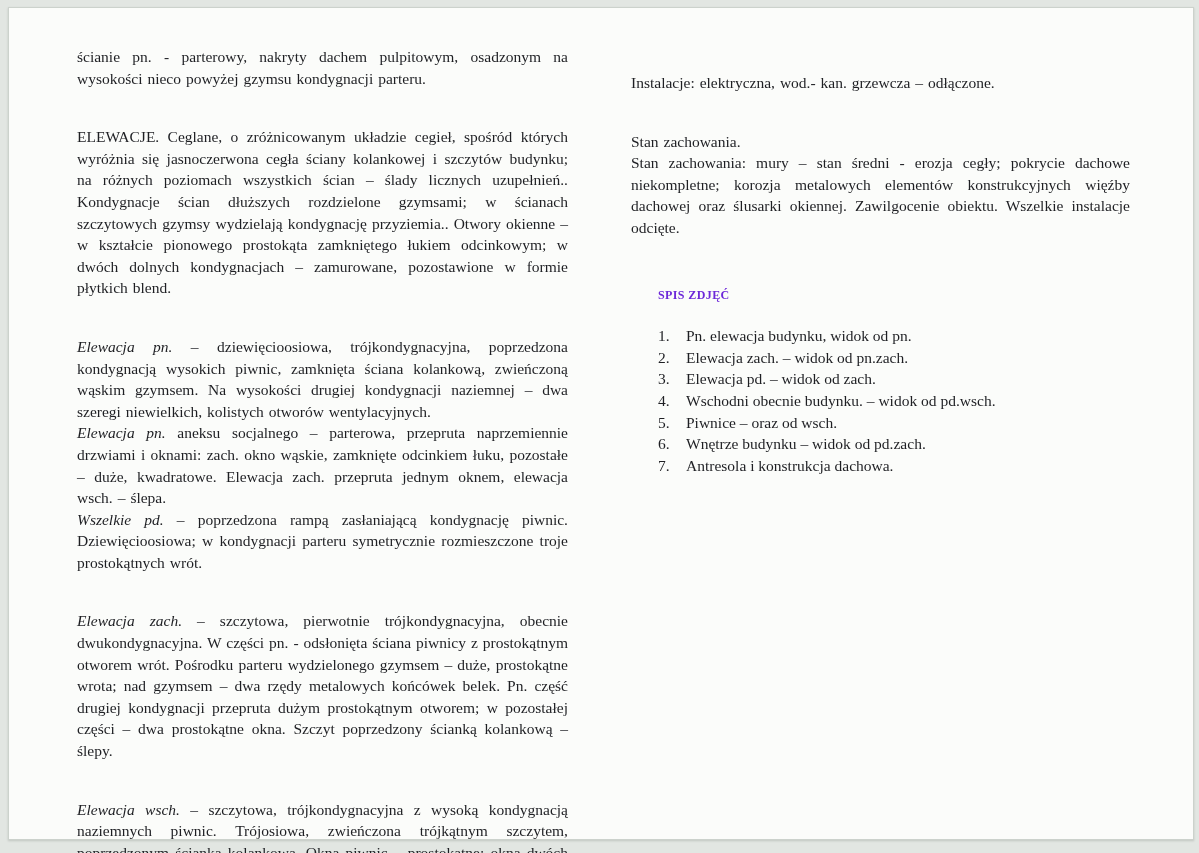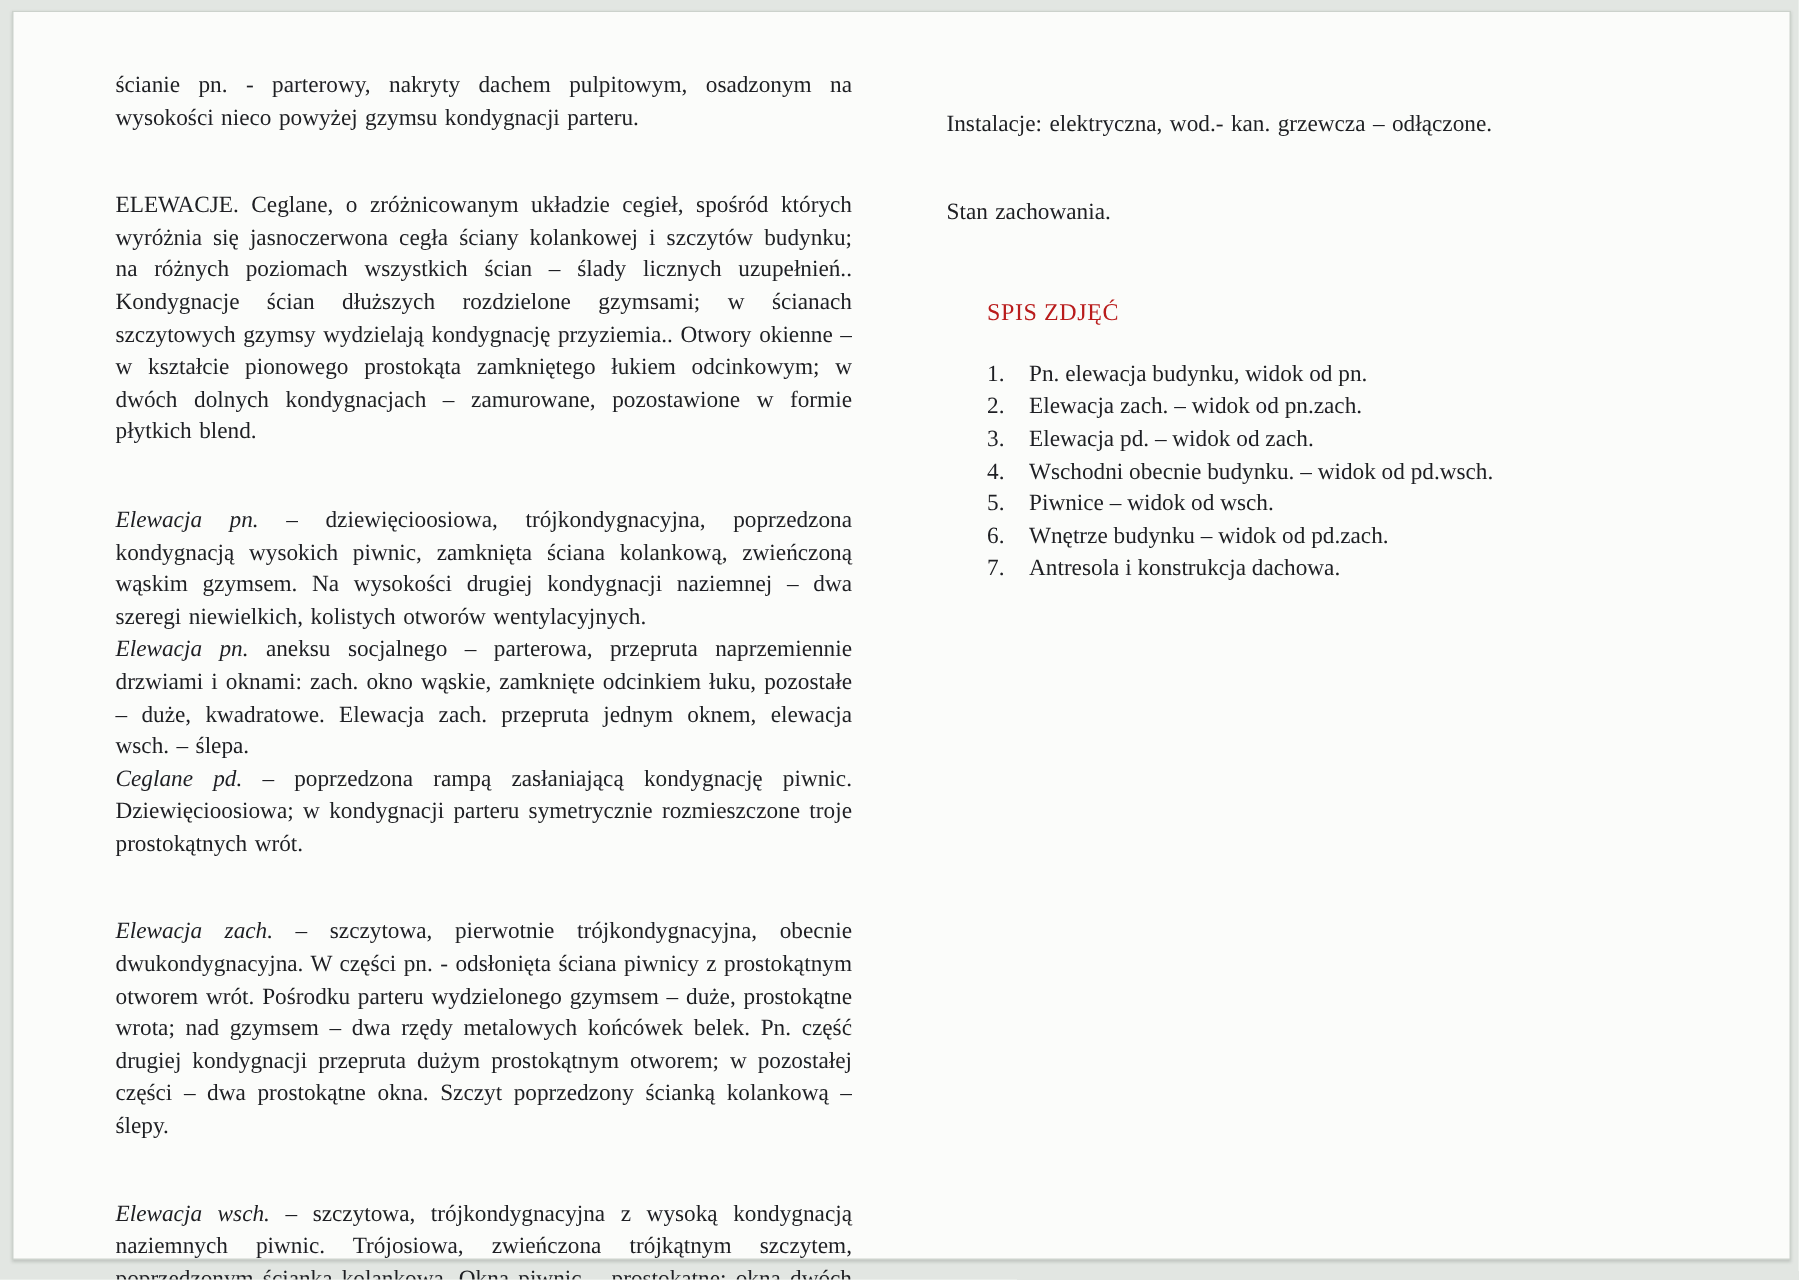--- a/index.html
+++ b/index.html
@@ -51,24 +51,24 @@
     word-spacing: 0.07em;
   }
   .gap {
     margin-top: 37px;
   }
   .lead {
     font-style: italic;
   }
   .photos-heading {
     margin: 46px 0 0 27px;
-    font-size: 16px;
-    font-weight: normal;
+    font-size: 12px;
+    font-weight: bold;
     letter-spacing: 0.4px;
-    color: #b91c1c;
+    color: #6d28d9;
   }
   .photo-list {
     margin: 19px 0 0 27px;
   }
   .photo-item {
     display: flex;
     line-height: 21.6px;
     color: #1e1f23;
   }
   .photo-item .num {
@@ -87,33 +87,34 @@
 
     <div class="col col-left">
       <p class="para"><span>ścianie pn. - parterowy, nakryty dachem pulpitowym, osadzonym na wysokości nieco powyżej gzymsu kondygnacji parteru.</span></p>
 
       <p class="para gap"><span>ELEWACJE. Ceglane, o zróżnicowanym układzie cegieł, spośród których wyróżnia się jasnoczerwona cegła ściany kolankowej i szczytów budynku; na różnych poziomach wszystkich ścian – ślady licznych uzupełnień.. Kondygnacje ścian dłuższych rozdzielone gzymsami; w ścianach szczytowych gzymsy wydzielają kondygnację przyziemia.. Otwory okienne – w kształcie pionowego prostokąta zamkniętego łukiem odcinkowym; w dwóch dolnych kondygnacjach – zamurowane, pozostawione w formie płytkich blend.</span></p>
 
       <p class="para gap"><span class="lead">Elewacja pn.</span><span> – dziewięcioosiowa, trójkondygnacyjna, poprzedzona kondygnacją wysokich piwnic, zamknięta ściana kolankową, zwieńczoną wąskim gzymsem. Na wysokości drugiej kondygnacji naziemnej – dwa szeregi niewielkich, kolistych otworów wentylacyjnych.</span></p>
 
       <p class="para"><span class="lead">Elewacja pn.</span><span> aneksu socjalnego – parterowa, przepruta naprzemiennie drzwiami i oknami: zach. okno wąskie, zamknięte odcinkiem łuku, pozostałe – duże, kwadratowe. Elewacja zach. przepruta jednym oknem, elewacja wsch. – ślepa.</span></p>
 
-      <p class="para"><span class="lead">Ceglane pd.</span><span> – poprzedzona rampą zasłaniającą kondygnację piwnic. Dziewięcioosiowa; w kondygnacji parteru symetrycznie rozmieszczone troje prostokątnych wrót.</span></p>
+      <p class="para"><span class="lead">Wszelkie pd.</span><span> – poprzedzona rampą zasłaniającą kondygnację piwnic. Dziewięcioosiowa; w kondygnacji parteru symetrycznie rozmieszczone troje prostokątnych wrót.</span></p>
 
       <p class="para gap"><span class="lead">Elewacja zach.</span><span> – szczytowa, pierwotnie trójkondygnacyjna, obecnie dwukondygnacyjna. W części pn. - odsłonięta ściana piwnicy z prostokątnym otworem wrót. Pośrodku parteru wydzielonego gzymsem – duże, prostokątne wrota; nad gzymsem – dwa rzędy metalowych końcówek belek. Pn. część drugiej kondygnacji przepruta dużym prostokątnym otworem; w pozostałej części – dwa prostokątne okna. Szczyt poprzedzony ścianką kolankową – ślepy.</span></p>
 
       <p class="para gap"><span class="lead">Elewacja wsch.</span><span> – szczytowa, trójkondygnacyjna z wysoką kondygnacją naziemnych piwnic. Trójosiowa, zwieńczona trójkątnym szczytem, poprzedzonym ścianką kolankową. Okna piwnic – prostokątne; okna dwóch górnych kondygnacji – zamurowane. Gzymsy wydzielają kondygnację piwnic i kondygnacje przyziemia.</span></p>
 
     </div>
 
     <div class="col col-right">
       <p class="para">Instalacje: elektryczna, wod.- kan. grzewcza – odłączone.</p>
 
       <p class="para gap">Stan zachowania.</p>
 
+      <p class="para">Stan zachowania: mury – stan średni - erozja cegły; pokrycie dachowe niekompletne; korozja metalowych elementów konstrukcyjnych więźby dachowej oraz ślusarki okiennej. Zawilgocenie obiektu. Wszelkie instalacje odcięte.</p>
 
       <h3 class="photos-heading">SPIS ZDJĘĆ</h3>
 
       <div class="photo-list">
         <div class="photo-item">
           <span class="num">1.</span>
           <span class="txt">Pn. elewacja budynku, widok od pn.</span>
         </div>
         <div class="photo-item">
           <span class="num">2.</span>
@@ -122,21 +123,21 @@
         <div class="photo-item">
           <span class="num">3.</span>
           <span class="txt">Elewacja pd. – widok od zach.</span>
         </div>
         <div class="photo-item">
           <span class="num">4.</span>
           <span class="txt">Wschodni obecnie budynku. – widok od pd.wsch.</span>
         </div>
         <div class="photo-item">
           <span class="num">5.</span>
-          <span class="txt">Piwnice – widok od wsch.</span>
+          <span class="txt">Piwnice – oraz od wsch.</span>
         </div>
         <div class="photo-item">
           <span class="num">6.</span>
           <span class="txt">Wnętrze budynku – widok od pd.zach.</span>
         </div>
         <div class="photo-item">
           <span class="num">7.</span>
           <span class="txt">Antresola i konstrukcja dachowa.</span>
         </div>
       </div>

